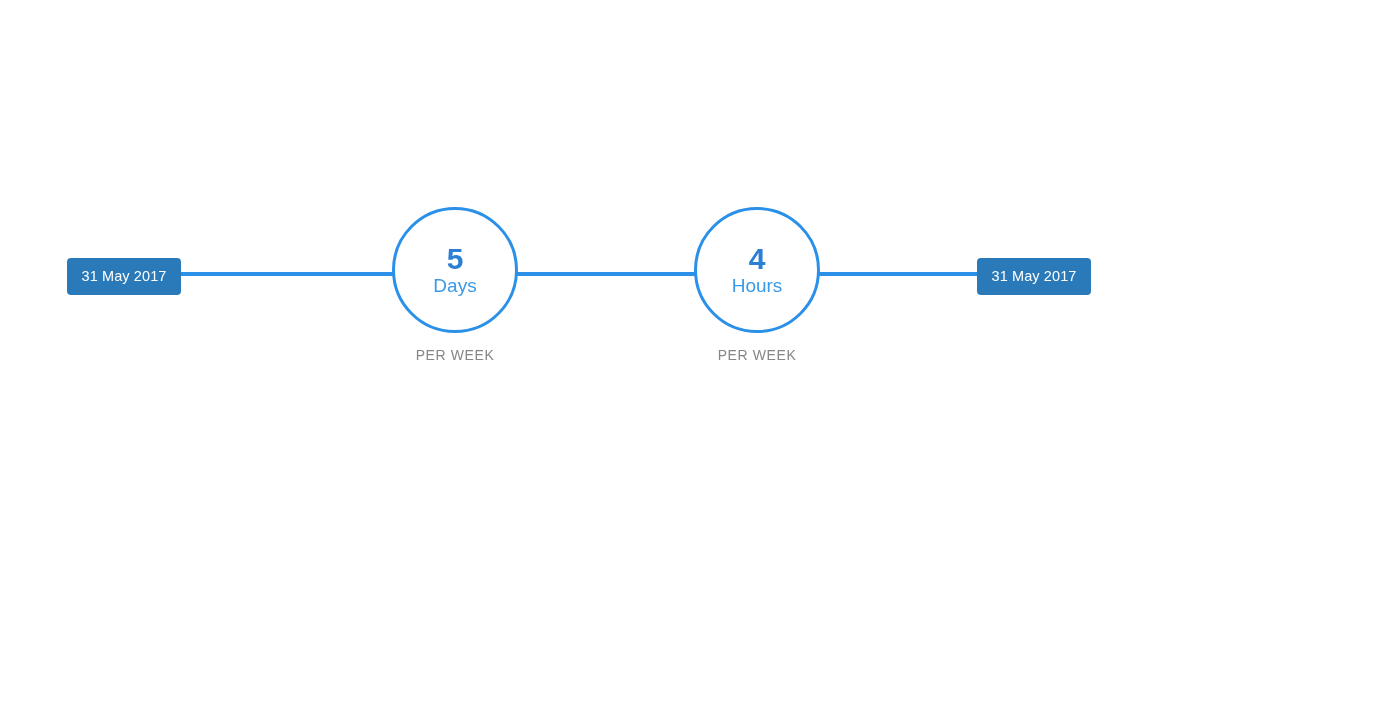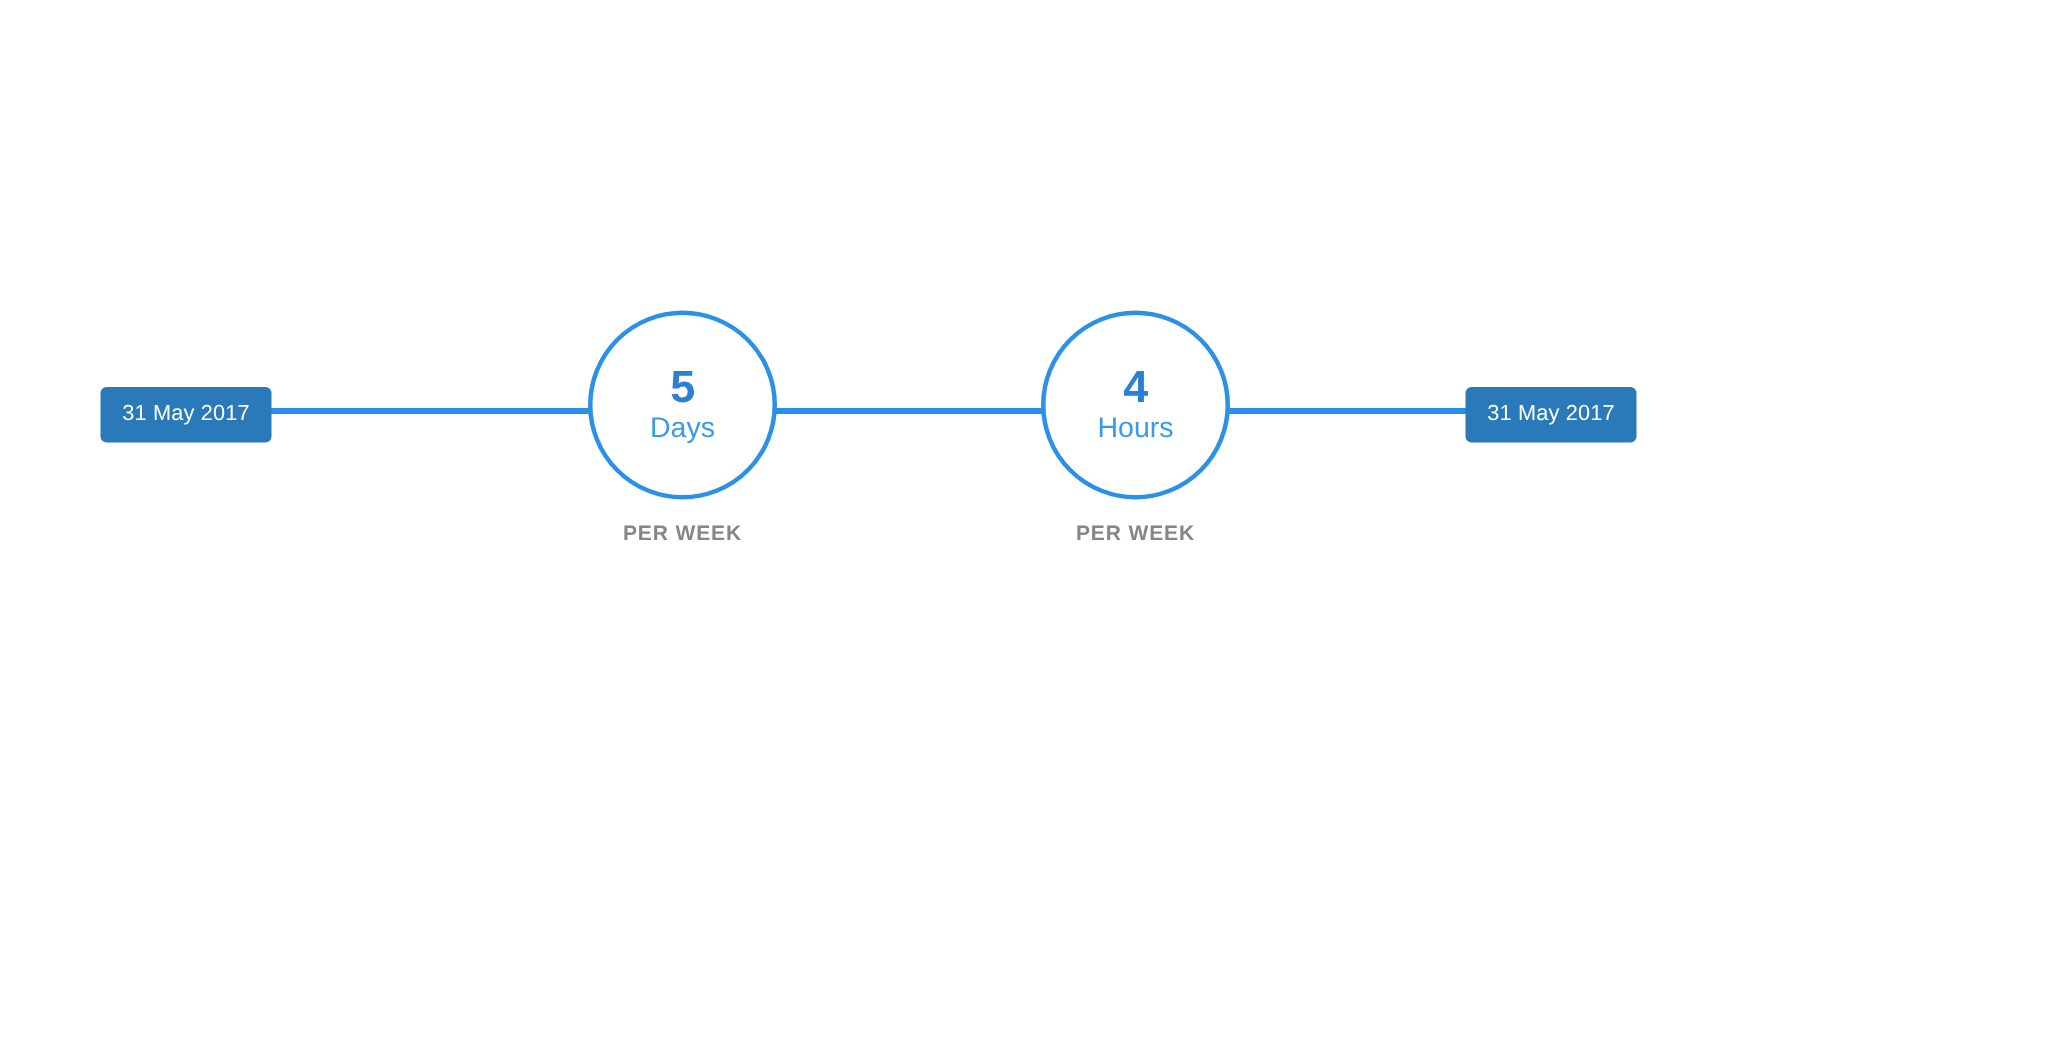--- a/index.html
+++ b/index.html
@@ -85,21 +85,21 @@
     font-size: 19px;
     font-weight: normal;
     color: #3b9ae8;
     line-height: 1.15;
     margin-top: 1px;
   }
   .metric-caption {
     margin-top: 14px;
     text-align: center;
     font-size: 14px;
-    font-weight: bold;
+    font-weight: normal;
     color: #868686;
     letter-spacing: 0.6px;
     white-space: nowrap;
   }
 </style>
 </head>
 <body>
 
 <div id="timeline-widget">
 

